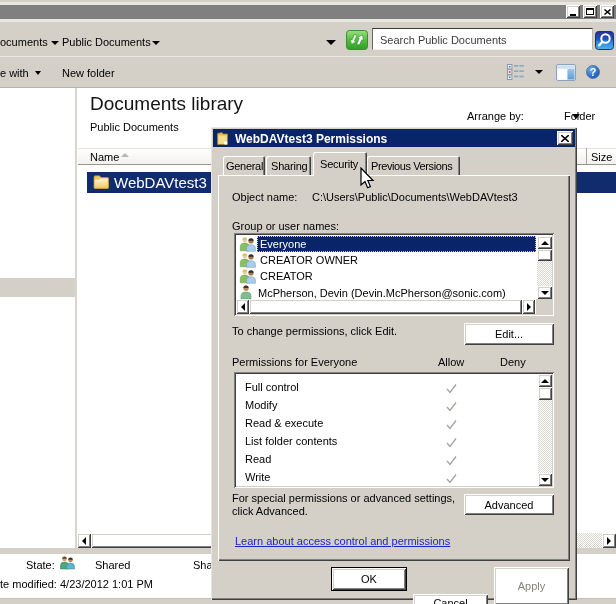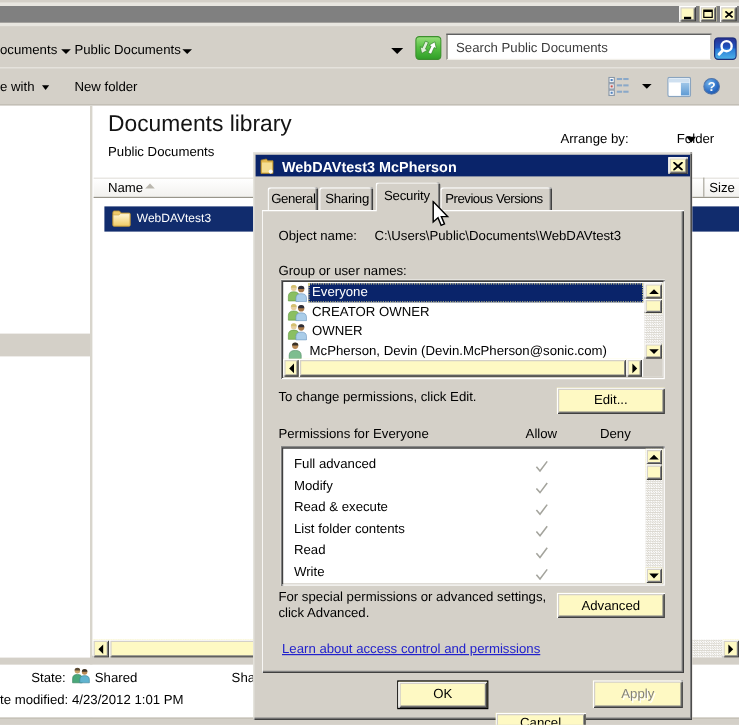--- a/index.html
+++ b/index.html
@@ -1,21 +1,21 @@
 <!DOCTYPE html>
 <html><head>
 <meta charset="utf-8">
 <style>
   html,body{margin:0;padding:0;}
   body{width:616px;height:604px;overflow:hidden;font-family:"Liberation Sans",sans-serif;background:#d4d0c8;position:relative;}
   .abs{position:absolute;}
   .t11{font-size:11px;color:#000;line-height:12px;white-space:nowrap;}
-  .t12{font-size:10px;color:#000;line-height:13px;white-space:nowrap;}
+  .t12{font-size:15px;color:#000;line-height:13px;white-space:nowrap;}
   
-  .raised{background:#fef9c3;box-shadow:inset 1px 1px 0 #ffffff, inset -1px -1px 0 #404040, inset 2px 2px 0 #d4d0c8, inset -2px -2px 0 #808080;}
+  .raised{background:#ffffff;box-shadow:inset 1px 1px 0 #ffffff, inset -1px -1px 0 #404040, inset 2px 2px 0 #d4d0c8, inset -2px -2px 0 #808080;}
   .sunken{background:#fff;box-shadow:inset 1px 1px 0 #808080, inset -1px -1px 0 #ffffff, inset 2px 2px 0 #404040, inset -2px -2px 0 #d4d0c8;}
   .btnglyph{display:flex;align-items:center;justify-content:center;}
   .dither{background:repeating-conic-gradient(#ffffff 0% 25%, #d9d6ce 0% 50%); background-size:2px 2px;}
 </style>
 </head>
 <body>
 
 <div class="abs" style="left:0;top:0;width:616px;height:2px;background:#d4d0c8;"></div>
 <div class="abs" style="left:0;top:2px;width:616px;height:3px;background:#e8e6e0;"></div>
 <div class="abs" style="left:0;top:5px;width:616px;height:14px;background:#808080;"></div>
@@ -159,35 +159,35 @@
 <div class="abs" style="left:0;top:554px;width:616px;height:44px;background:#fff;"></div>
 <div class="abs t11" style="left:26px;top:559px;">State:</div>
 <svg class="abs" style="left:59px;top:556px;" width="17" height="14" viewBox="0 0 17 14">
   <circle cx="5.5" cy="3" r="2.3" fill="#c9a36a"></circle>
   <path d="M3.2 2.8 A2.3 2.3 0 0 1 7.8 2.8 Z" fill="#5a4a34"></path>
   <path d="M1.5 13 L1.5 9.5 Q1.5 6 5.5 6 Q9.5 6 9.5 9.5 L9.5 13 Z" fill="#4aa87a" stroke="#2e7a55" stroke-width="0.5"></path>
   <circle cx="11.5" cy="4" r="2.3" fill="#b98a55"></circle>
   <path d="M9.2 3.8 A2.3 2.3 0 0 1 13.8 3.8 Z" fill="#3a3228"></path>
   <path d="M7.5 13 L7.5 10.5 Q7.5 7 11.5 7 Q15.5 7 15.5 10.5 L15.5 13 Z" fill="#5fb3cf" stroke="#3a7f96" stroke-width="0.5"></path>
 </svg>
-<div class="abs t11" style="left:79px;top:559px;">Shared</div>
+<div class="abs t11" style="left:95px;top:559px;">Shared</div>
 <div class="abs t11" style="left:193px;top:559px;">Sha</div>
 <div class="abs t11" style="left:0;top:578px;">te modified:</div>
 <div class="abs t11" style="left:60px;top:578px;">4/23/2012 1:01 PM</div>
 <div class="abs" style="left:0;top:598px;width:616px;height:6px;background:#d4d0c8;border-top:1px solid #c2bfb5;box-sizing:border-box;"></div>
 
 <div class="abs" style="left:211px;top:127px;width:366px;height:473px;background:#d4d0c8;box-shadow:inset 1px 1px 0 #e8e6e0, inset -1px -1px 0 #404040, inset -2px -2px 0 #808080;"></div>
 
 <div class="abs" style="left:213px;top:129px;width:362px;height:18px;background:#0a246a;"></div>
 <svg class="abs" style="left:216px;top:131px;" width="13" height="15" viewBox="0 0 13 15">
   <path d="M1.5 2.5 L6 1.5 L7.2 3 L11.5 3 L11.5 13.5 L1.5 13.5 Z" fill="#e3b84e" stroke="#a8862e" stroke-width="0.7"></path>
   <path d="M2.3 4.5 L10.8 4.5 L10.8 12.8 L2.3 12.8 Z" fill="#f4dd92"></path>
   <circle cx="9.6" cy="12" r="1.7" fill="#ffffff" opacity="0.95"></circle>
 </svg>
-<div class="abs" style="left:235px;top:132px;font-size:12px;font-weight:bold;color:#fff;white-space:nowrap;">WebDAVtest3 McPherson</div>
+<div class="abs" style="left:235px;top:132px;font-size:12px;font-weight:bold;color:#fff;white-space:nowrap;">WebDAVtest3 Permissions</div>
 <div class="abs raised btnglyph" style="left:557px;top:131px;width:16px;height:14px;">
     <svg width="8" height="7" viewBox="0 0 8 7">
       <path d="M0 0 L8 7 M8 0 L0 7" stroke="#000" stroke-width="1.6"></path>
     </svg>
   </div>
 
 <div class="abs" style="left:223px;top:156px;width:42px;height:19px;background:#d4d0c8;box-shadow:inset 1px 1px 0 #fff, inset -1px 0 0 #404040, inset -2px 0 0 #808080;border-radius:2px 2px 0 0;"></div>
 <div class="abs t11" style="left:226px;top:160px;letter-spacing:-0.3px;">General</div>
 <div class="abs" style="left:266px;top:156px;width:45px;height:19px;background:#d4d0c8;box-shadow:inset 1px 1px 0 #fff, inset -1px 0 0 #404040, inset -2px 0 0 #808080;border-radius:2px 2px 0 0;"></div>
 <div class="abs t11" style="left:271px;top:160px;letter-spacing:-0.2px;">Sharing</div>
@@ -201,21 +201,21 @@
 
 <div class="abs t11" style="left:232px;top:191px;">Object name:</div>
 <div class="abs t11" style="left:312px;top:191px;">C:\Users\Public\Documents\WebDAVtest3</div>
 <div class="abs t11" style="left:232px;top:220px;">Group or user names:</div>
 
 <div class="abs sunken" style="left:234px;top:233px;width:320px;height:83px;"></div>
 
 <div class="abs" style="left:257px;top:236px;width:279px;height:16px;background:#0a246a;outline:1px dotted #cfc98a;outline-offset:-1px;"></div>
 <div class="abs t11" style="left:260px;top:238px;color:#fff;text-align:center;">Everyone</div>
 <div class="abs t11" style="left:260px;top:254px;">CREATOR OWNER</div>
-<div class="abs t11" style="left:260px;top:270px;">OWNER</div>
+<div class="abs t11" style="left:260px;top:270px;">CREATOR</div>
 <div class="abs t11" style="left:258px;top:287px;">McPherson, Devin (Devin.McPherson@sonic.com)</div>
 
 <svg class="abs" style="left:239px;top:236px;" width="18" height="16" viewBox="0 0 18 16">
   <circle cx="5.8" cy="4" r="2.4" fill="#e8d0a0"></circle>
   <path d="M3.4 3.8 A2.4 2.4 0 0 1 8.2 3.8 Z" fill="#d4c070"></path>
   <path d="M1.3 14.8 L1.3 11 Q1.3 7.1 5.8 7.1 Q10.3 7.1 10.3 11 L10.3 14.8 Z" fill="#8abf62" stroke="#5f963c" stroke-width="0.5"></path>
   <circle cx="12" cy="5" r="2.6" fill="#a87848"></circle>
   <path d="M9.4 4.8 A2.6 2.6 0 0 1 14.6 4.8 Z" fill="#2e2e38"></path>
   <path d="M7.6 15.3 L7.6 12.3 Q7.6 8.7 12 8.7 Q16.4 8.7 16.4 12.3 L16.4 15.3 Z" fill="#aacde9" stroke="#6a94bd" stroke-width="0.5"></path>
 </svg>
@@ -260,21 +260,21 @@
 <div class="abs" style="left:536px;top:299px;width:16px;height:15px;background:#d4d0c8;"></div>
 
 <div class="abs t11" style="left:232px;top:325px;">To change permissions, click Edit.</div>
 <div class="abs raised btnglyph t11" style="left:464px;top:323px;width:90px;height:22px;">Edit...</div>
 
 <div class="abs t11" style="left:232px;top:356px;">Permissions for Everyone</div>
 <div class="abs t11" style="left:438px;top:356px;">Allow</div>
 <div class="abs t11" style="left:500px;top:356px;">Deny</div>
 
 <div class="abs sunken" style="left:234px;top:372px;width:320px;height:116px;"></div>
-<div class="abs t11" style="left:245px;top:381px;">Full advanced</div>
+<div class="abs t11" style="left:245px;top:381px;">Full control</div>
 <div class="abs t11" style="left:245px;top:399px;">Modify</div>
 <div class="abs t11" style="left:245px;top:417px;">Read &amp; execute</div>
 <div class="abs t11" style="left:245px;top:435px;">List folder contents</div>
 <div class="abs t11" style="left:245px;top:453px;">Read</div>
 <div class="abs t11" style="left:245px;top:471px;">Write</div>
 <svg class="abs" style="left:445px;top:383px;" width="14" height="112" viewBox="0 0 14 112">
   <g stroke="#a4a49d" stroke-width="1.3" fill="none">
     <path d="M2 6 L5 9.5 L11 1.5"></path>
     <path d="M2 24 L5 27.5 L11 19.5"></path>
     <path d="M2 42 L5 45.5 L11 37.5"></path>
@@ -295,17 +295,17 @@
 
 <div class="abs t11" style="left:232px;top:492px;">For special permissions or advanced settings,</div>
 <div class="abs t11" style="left:232px;top:505px;">click Advanced.</div>
 <div class="abs raised btnglyph t11" style="left:464px;top:494px;width:90px;height:21px;text-align:right;">Advanced</div>
 
 <div class="abs t11" style="left:235px;top:535px;color:#2222cc;text-decoration:underline;">Learn about access control and permissions</div>
 
 <div class="abs" style="left:331px;top:567px;width:76px;height:24px;background:#000;"></div>
 <div class="abs raised btnglyph t11" style="left:332px;top:568px;width:74px;height:22px;">OK</div>
 <div class="abs raised btnglyph t11" style="left:413px;top:594px;width:75px;height:17px;">Cancel</div>
-<div class="abs raised btnglyph t11" style="left:494px;top:567px;width:75px;height:23px;color:#84827a;text-shadow:1px 1px 0 #fff;">Apply</div>
+<div class="abs raised btnglyph t11" style="left:494px;top:567px;width:75px;height:38px;color:#84827a;text-shadow:1px 1px 0 #fff;">Apply</div>
 
 <svg class="abs" style="left:360px;top:167px;" width="15" height="24" viewBox="0 0 15 24">
   <path d="M1 1 L1 18 L5 14.5 L7.6 20.8 L10.4 19.6 L7.8 13.5 L13 13.5 Z" fill="#fff" stroke="#000" stroke-width="1.2"></path>
 </svg>
 
 </body></html>

